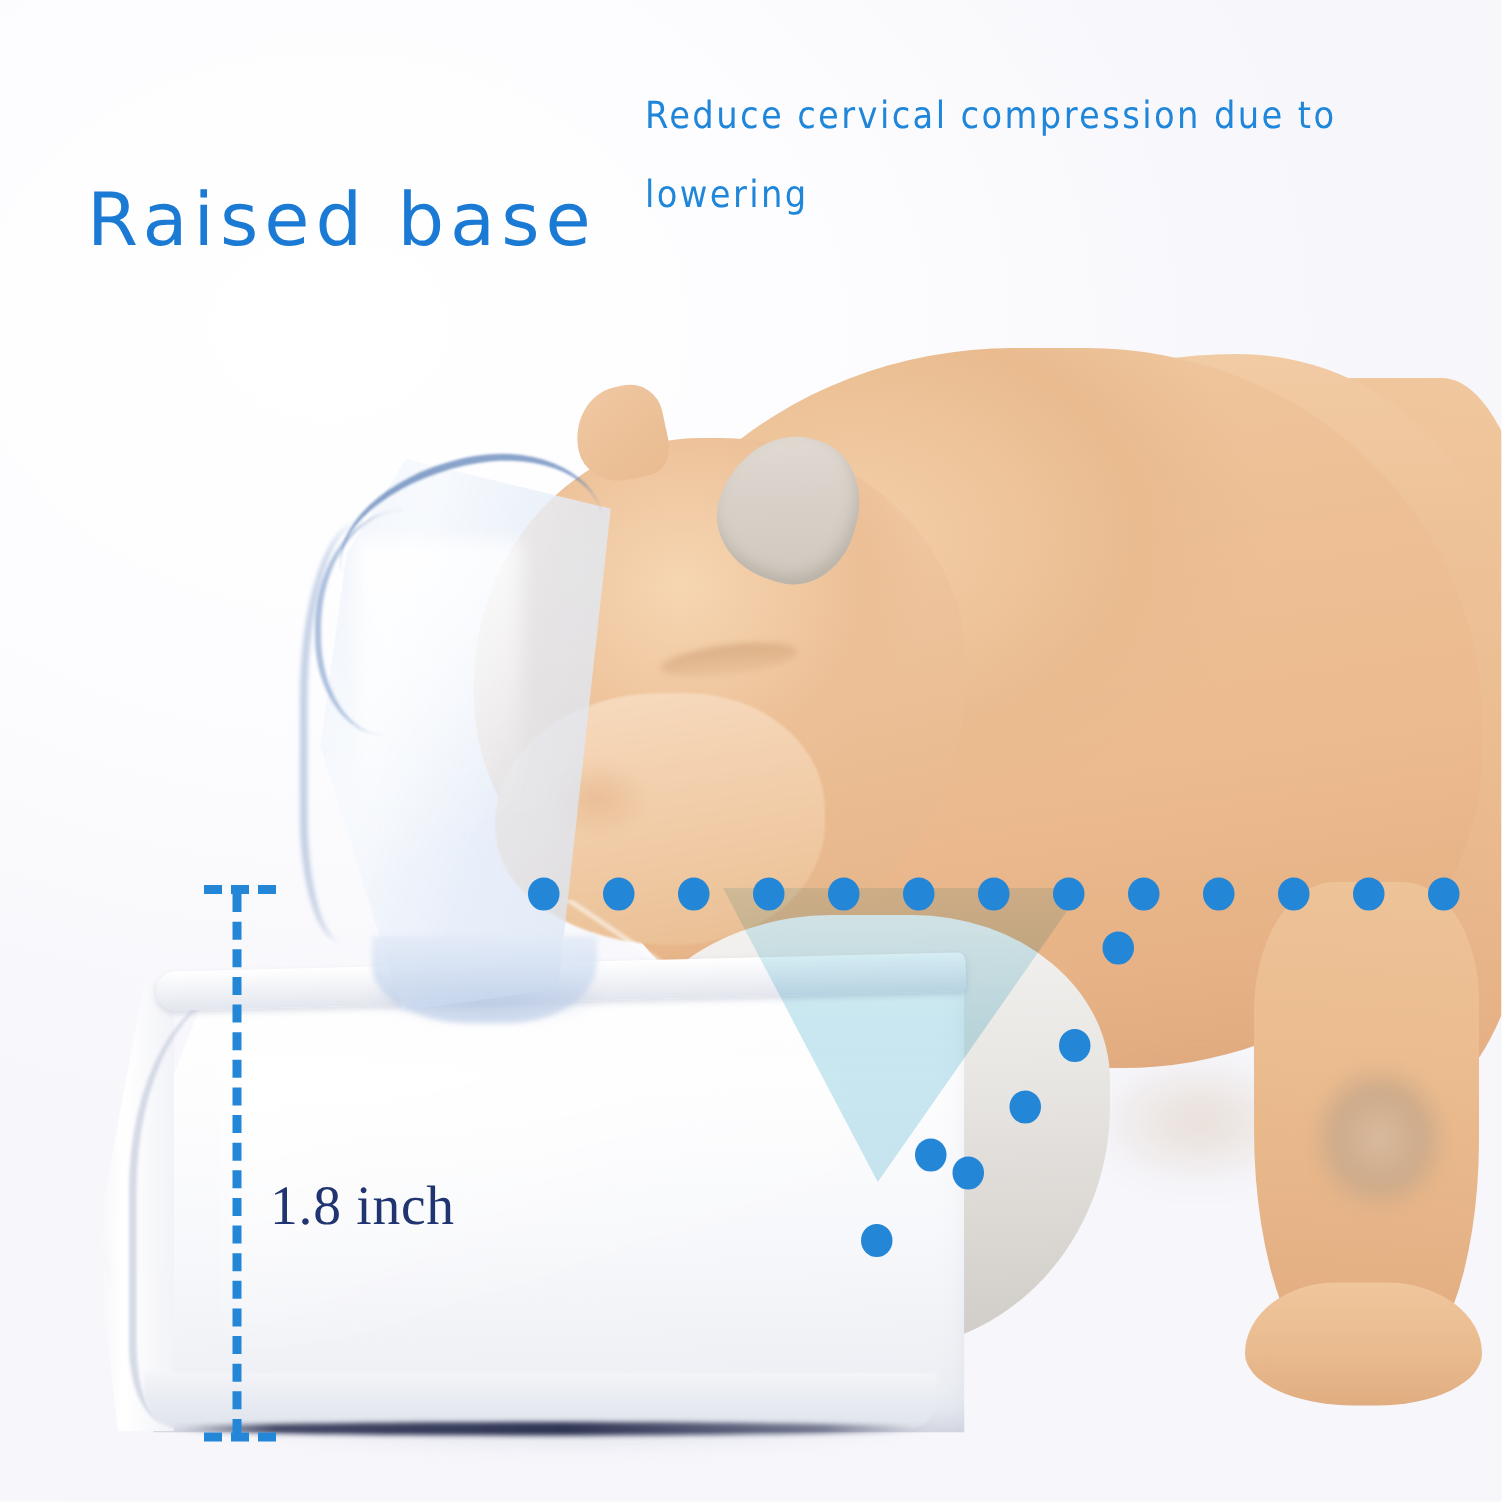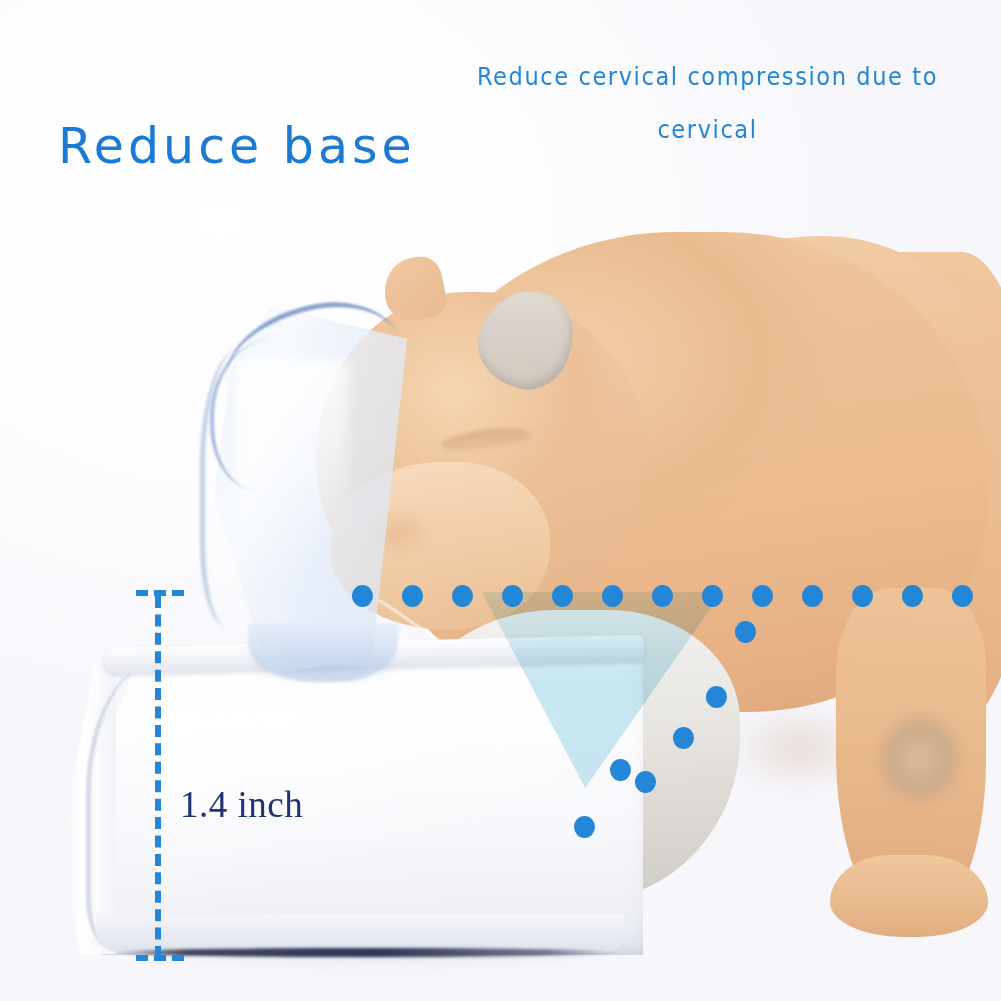--- a/index.html
+++ b/index.html
@@ -17,21 +17,21 @@
 
   
   .headline{
     position:absolute;left:58px;top:118px;
     font-size:49px;letter-spacing:4px;color:#1a7ad4;
     font-family:"DejaVu Sans", sans-serif;font-weight:400;
     white-space:nowrap;
   }
   .subline{
     position:absolute;left:430px;top:50px;width:555px;
-    text-align:center;color:#1f86da;
+    color:#1f86da;
     font-family:"DejaVu Sans Condensed","DejaVu Sans", sans-serif;
     font-size:25px;line-height:53px;letter-spacing:1.6px;
   }
 
   
   .table-shadow{
     position:absolute;left:70px;top:930px;width:620px;height:44px;
     background:radial-gradient(ellipse 50% 50% at 50% 45%, rgba(150,155,175,.30) 0%, rgba(160,165,185,.10) 55%, rgba(255,255,255,0) 80%);
     filter:blur(6px);
   }
@@ -317,21 +317,21 @@
       <div class="dot" style="left: 706px; top: 686px; background: rgb(36, 134, 214);"></div>
       <div class="dot" style="left: 673px; top: 727px; background: rgb(36, 134, 214);"></div>
       <div class="dot" style="left: 635px; top: 771px; background: rgb(36, 134, 214);"></div>
       <div class="dot" style="left: 610px; top: 759px; background: rgb(36, 134, 214);"></div>
       <div class="dot" style="left: 574px; top: 816px; background: rgb(36, 134, 214);"></div>
     </div>
 
   <div class="tick-top"></div>
   <div class="vline"></div>
   <div class="tick-bot"></div>
-  <div class="measure-label">1.4 inch</div>
-
-  <div class="headline">Reduce base</div>
+  <div class="measure-label">1.8 inch</div>
+
+  <div class="headline">Raised base</div>
   <div class="subline">
     <div>Reduce cervical compression due to</div>
-    <div>cervical</div>
+    <div>lowering</div>
   </div>
 
 </div>
 
 </body></html>

